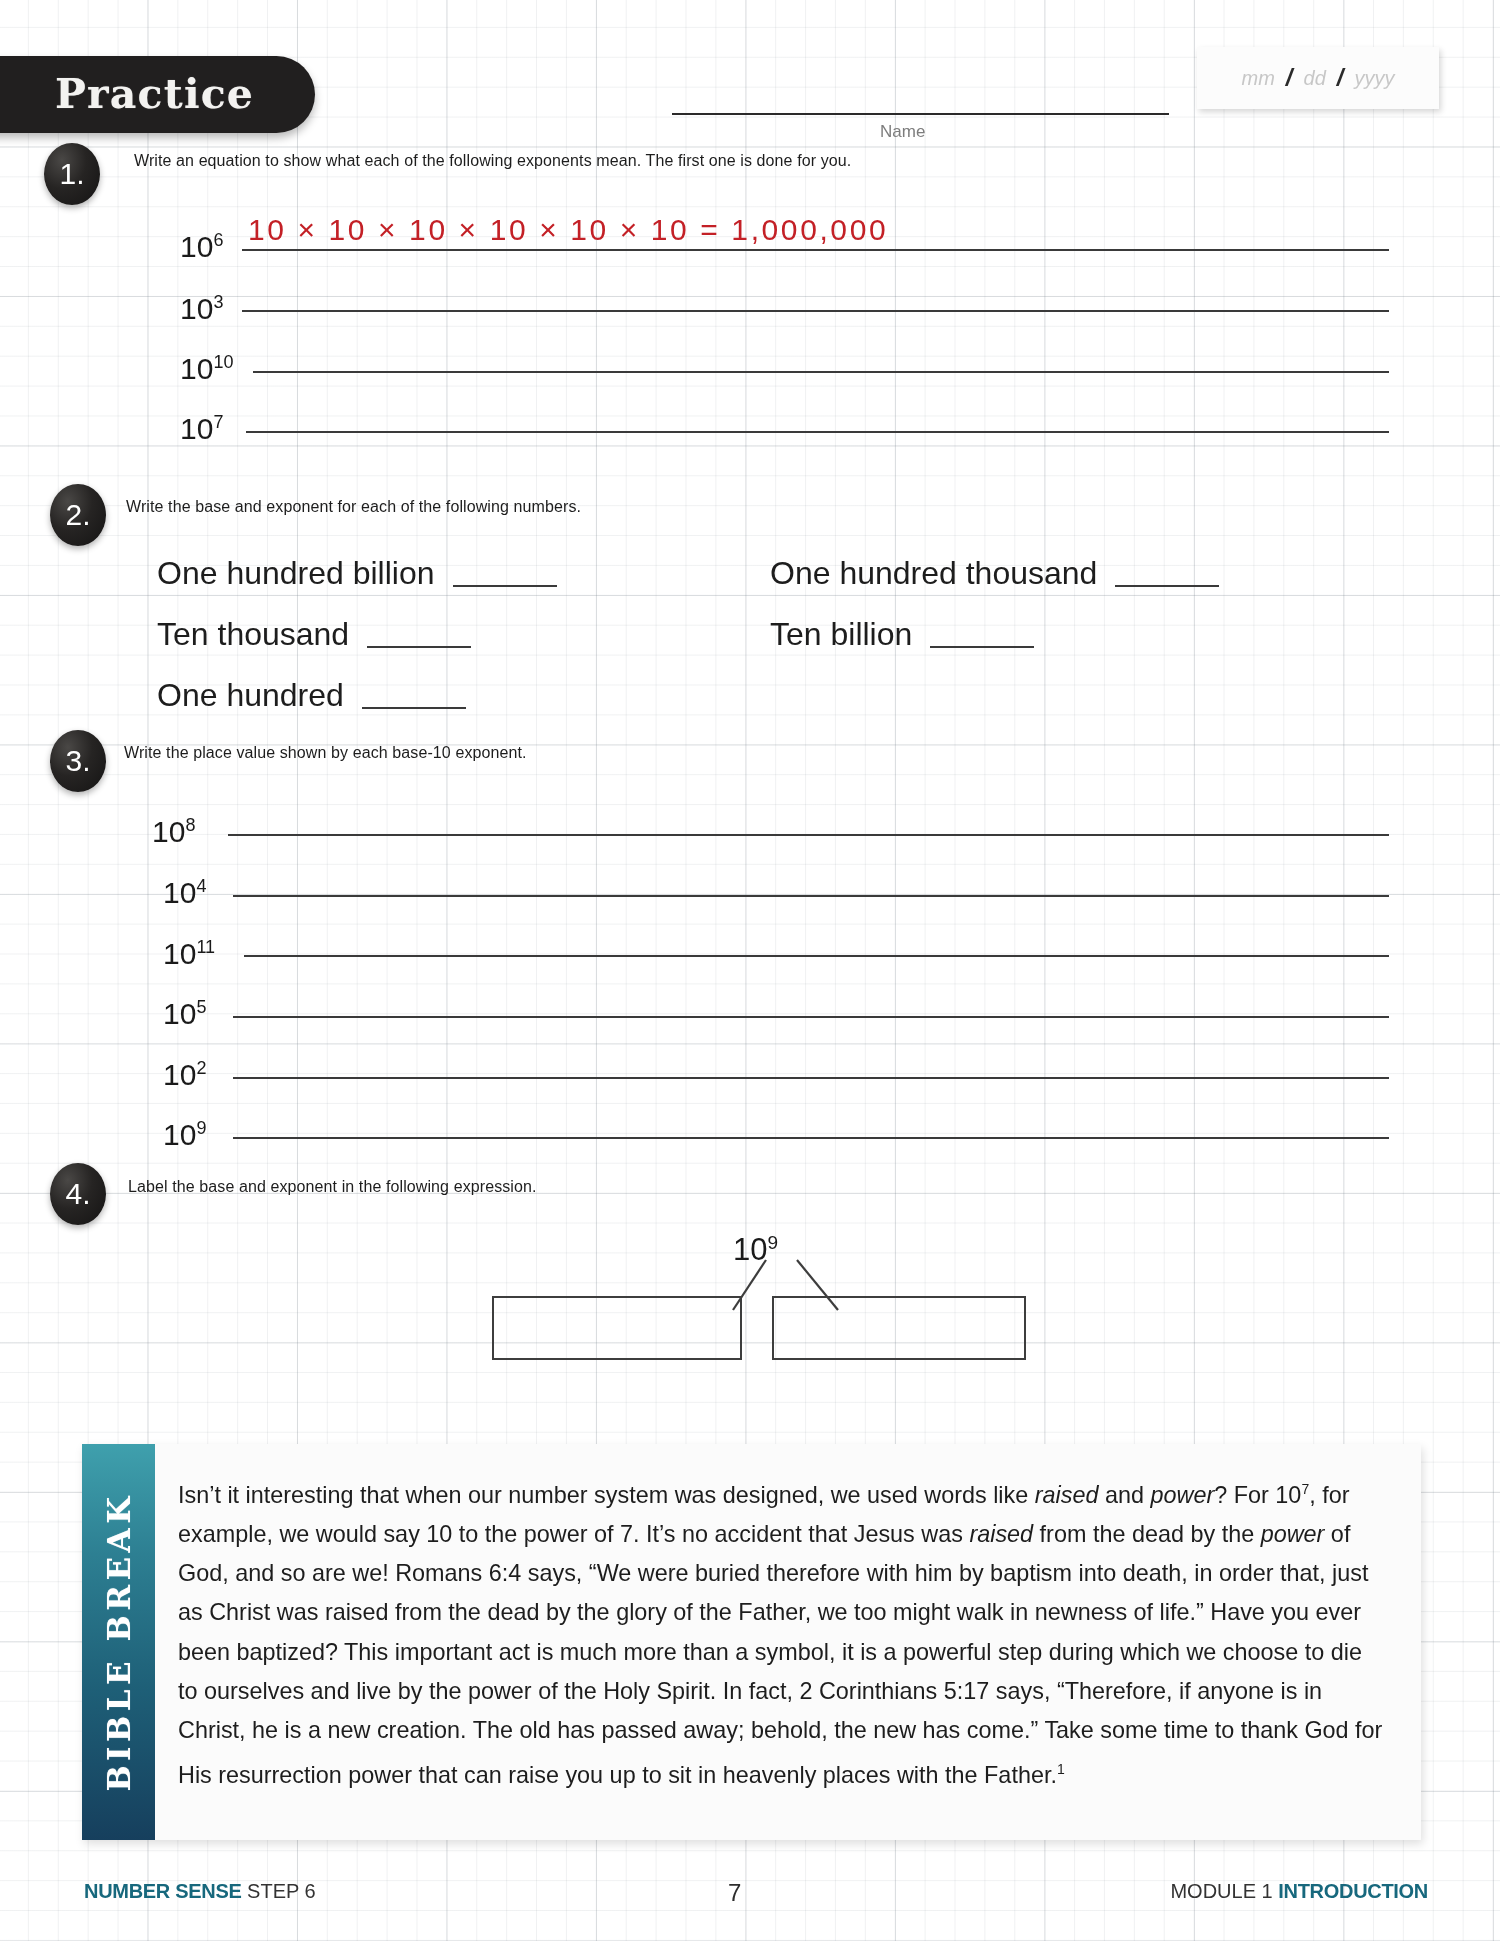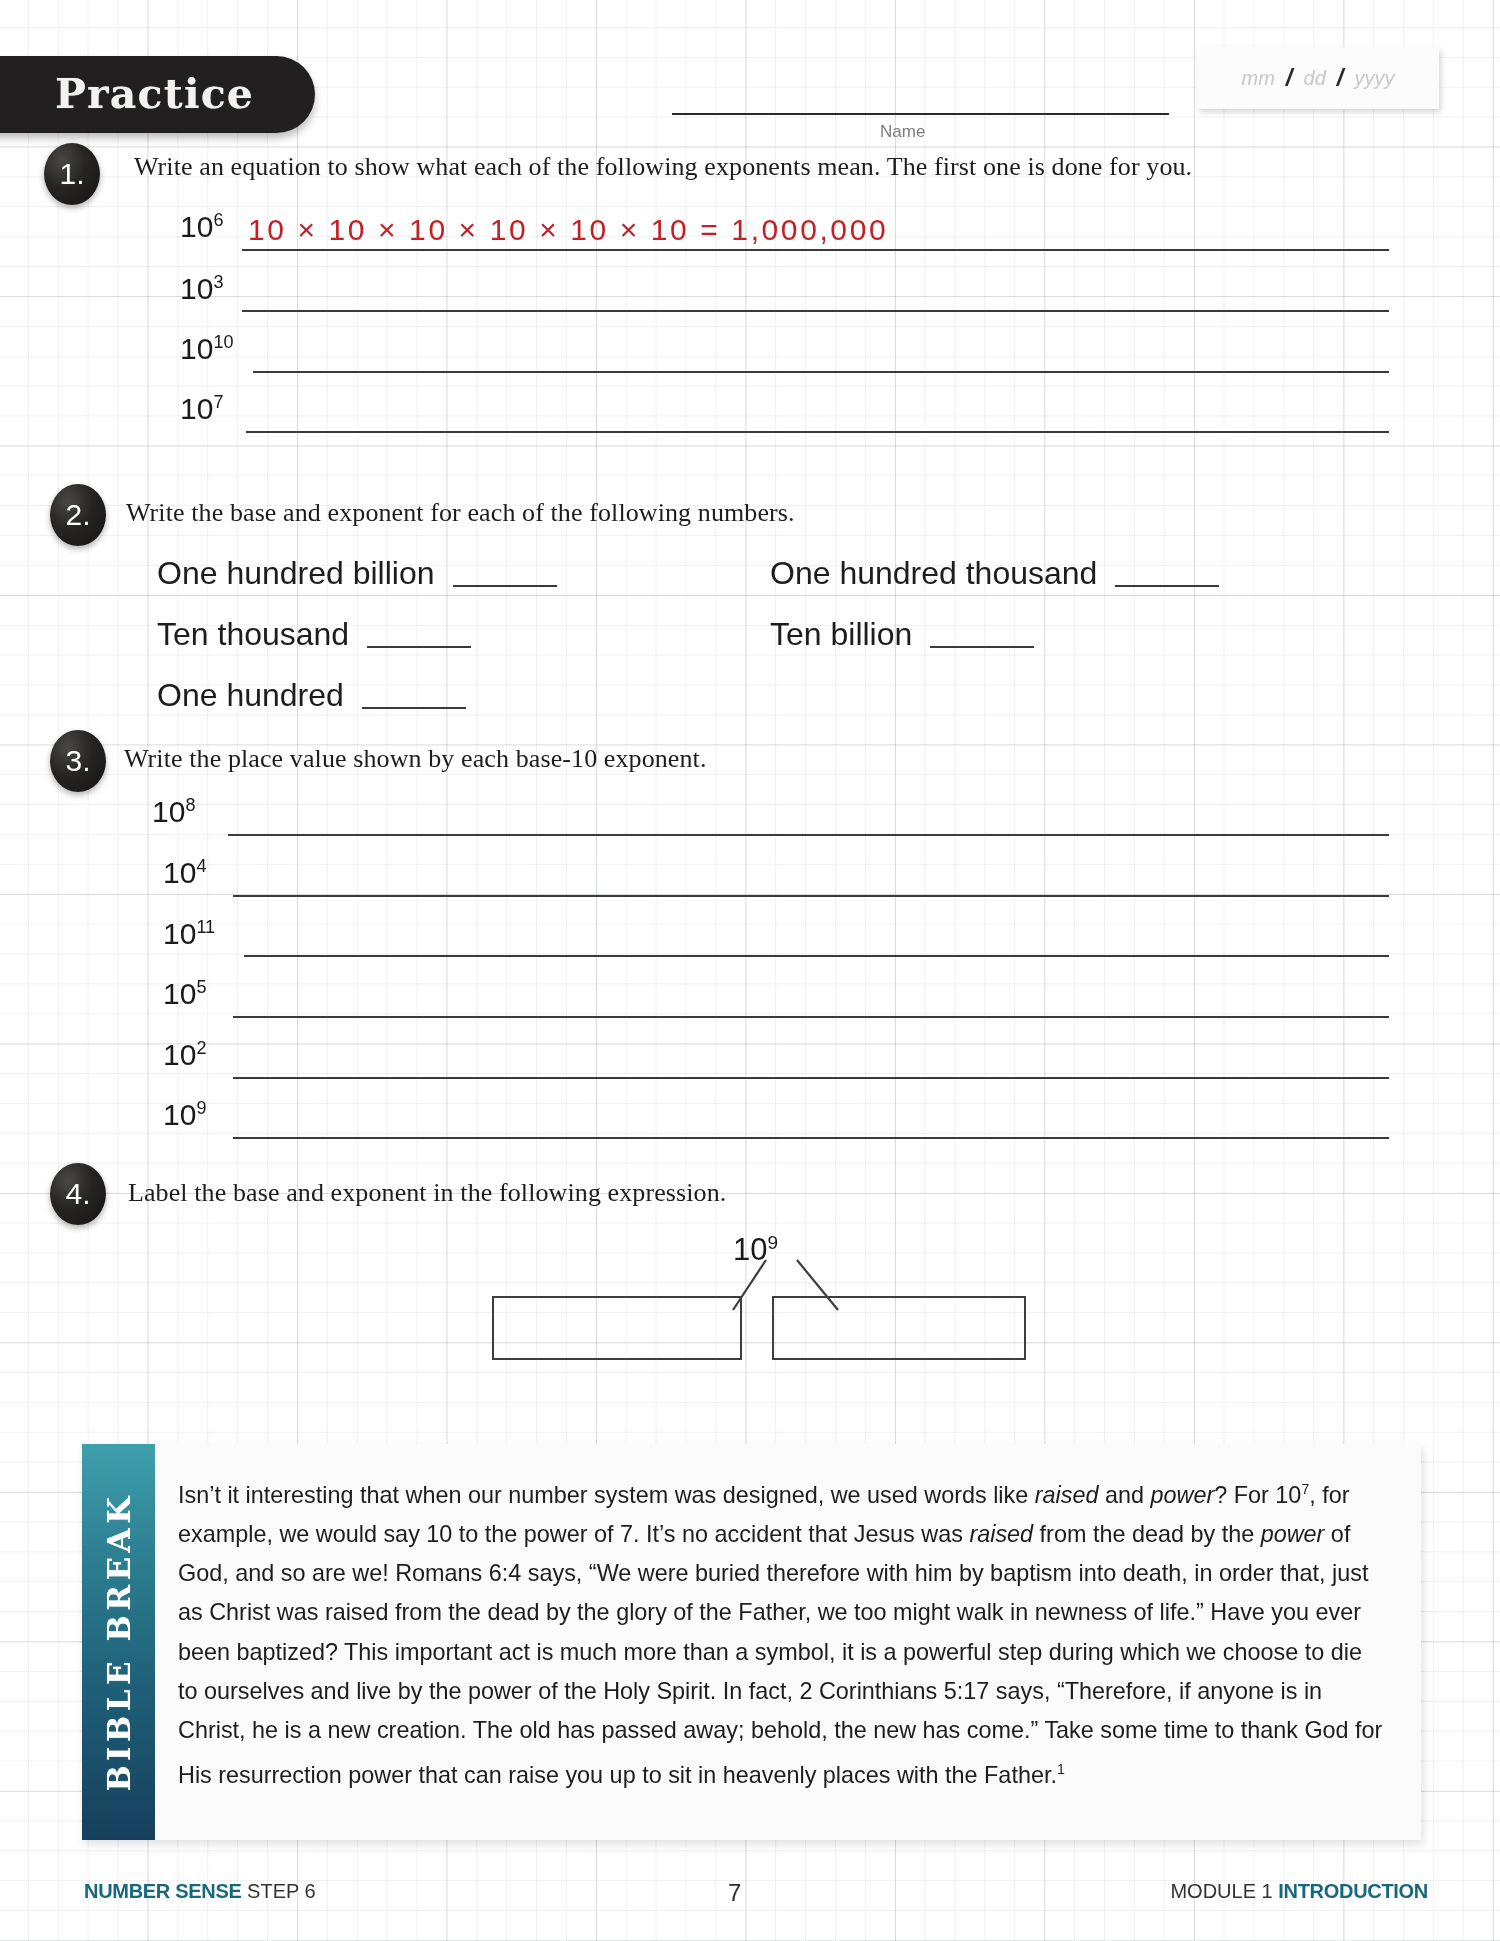--- a/index.html
+++ b/index.html
@@ -102,34 +102,35 @@
     font-family: "Liberation Sans", sans-serif;
     font-size: 30px;
     display: flex;
     align-items: center;
     justify-content: center;
     box-shadow: 0 3px 6px rgba(0,0,0,0.3);
     z-index: 3;
   }
   .qtext {
     position: absolute;
-    font-size: 26px;
+    font-size: 16px;
     color: #1d1d1d;
-    font-family: Liberation Serif, serif;
+    font-family: Liberation Sans, sans-serif;
     letter-spacing: 0.1px;
     white-space: nowrap;
   }
 
   
   .exp-row { position: absolute; display: flex; align-items: flex-end; }
   .exp {
     font-size: 30px;
     color: #1a1a1a;
     font-family: "Liberation Sans", sans-serif;
     white-space: nowrap;
+    margin-top: 20px;
   }
   .exp sup { font-size: 18px; vertical-align: super; }
   .blank-line {
     border-bottom: 2.2px solid #3a3a3a;
     height: 0;
   }
   .redans {
     position: absolute;
     color: #c32026;
     font-size: 30px;

